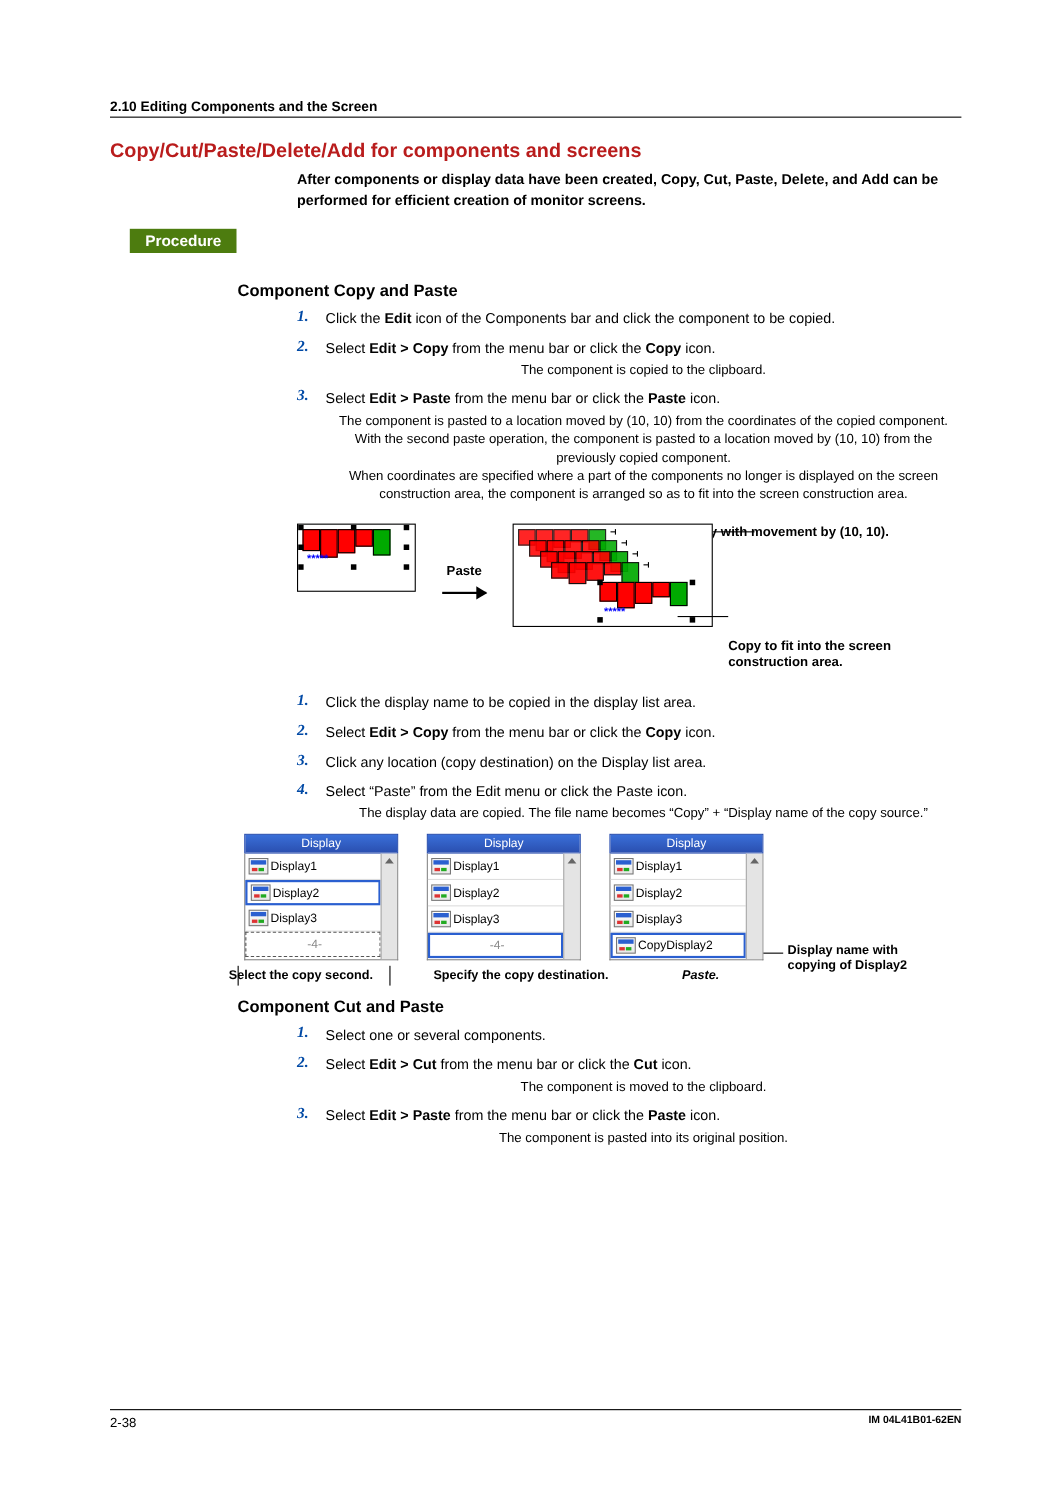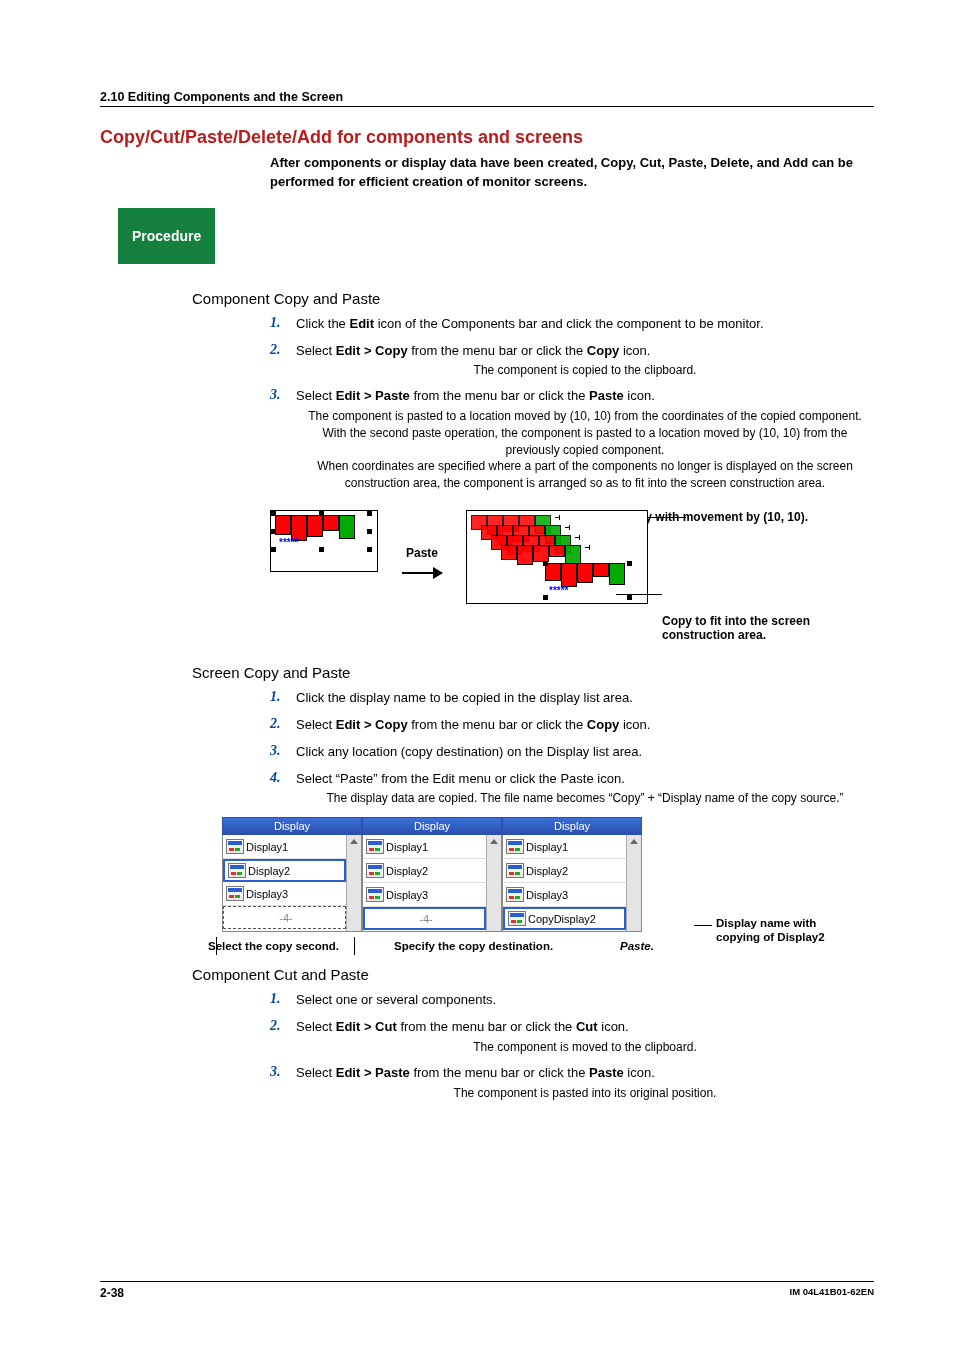--- a/index.html
+++ b/index.html
@@ -30,32 +30,32 @@
     font-weight: bold;
     margin-bottom: 6px;
   }
   .intro-text {
     margin-left: 170px;
     line-height: 1.45;
     margin-bottom: 10px;
     font-weight: bold;
   }
   .procedure-badge {
-    background: #15803d;
+    background: #4d7c0f;
     color: #fff;
     font-weight: bold;
     font-size: 14px;
-    padding: 20px 14px;
+    padding: 3px 14px;
     display: inline-block;
     margin: 6px 0 12px 18px;
   }
   .sub-title {
-    font-weight: normal;
+    font-weight: bold;
     font-size: 15px;
-    margin-left: 92px;
+    margin-left: 116px;
     margin-top: 14px;
     margin-bottom: 8px;
   }
   .step {
     display: flex;
     margin-left: 170px;
     margin-bottom: 8px;
   }
   .step-num {
     color: #0049a5;
@@ -141,20 +141,21 @@
     font-weight: bold;
     font-size: 12px;
     position: absolute;
   }
   .callout-line {
     position: absolute;
     background: #000;
   }
   .panel-group {
     display: flex;
+    gap: 26px;
     margin-left: 122px;
     margin-top: 10px;
   }
   .dlist {
     width: 140px;
   }
   .dlist-head {
     background: linear-gradient(#3a6fd8, #2a4fb0);
     color: #fff;
     font-size: 11px;
@@ -246,42 +247,42 @@
     position: absolute;
     bottom: 50px;
     left: 100px;
     right: 80px;
     border-top: 1px solid #000;
     padding-top: 4px;
     display: flex;
     justify-content: space-between;
     font-size: 12px;
   }
-  .footer .pnum { font-weight: bold; }
+  .footer .pnum { font-weight: normal; }
   .footer .docid { font-size: 9.5px; font-weight: bold; }
   .tick { position:absolute; background:#000; }
 </style>
 </head>
 <body>
 
 <div class="page">
   <div class="header-line">2.10  Editing Components and the Screen</div>
 
   <div class="main-title">Copy/Cut/Paste/Delete/Add for components and screens</div>
   <div class="intro-text">After components or display data have been created, Copy, Cut, Paste, Delete, and Add can be performed for efficient creation of monitor screens.</div>
 
   <div class="procedure-badge">Procedure</div>
 
   
   <div class="sub-title">Component Copy and Paste</div>
 
   <div class="step">
     <div class="step-num">1.</div>
     <div class="step-body">
-      <span>Click the </span><span class="bold">Edit</span><span> icon of the Components bar and click the component to be monitor.</span>
+      <span>Click the </span><span class="bold">Edit</span><span> icon of the Components bar and click the component to be copied.</span>
     </div>
   </div>
 
   <div class="step">
     <div class="step-num">2.</div>
     <div class="step-body">
       <span>Select </span><span class="bold">Edit &gt; Copy</span><span> from the menu bar or click the </span><span class="bold">Copy</span><span> icon.</span>
       <div class="sub">The component is copied to the clipboard.</div>
     </div>
   </div>
@@ -383,21 +384,20 @@
         <div class="callout-line" style="left:150px; top:84px; width:46px; height:1px;"></div>
       </div>
     </div>
 
     <div class="callout" style="left:392px; top:104px; line-height:1.2;">
       <span>Copy to fit into the screen</span><br><span>construction area.</span>
     </div>
   </div>
 
   
-  <div class="sub-title">Screen Copy and Paste</div>
 
   <div class="step">
     <div class="step-num">1.</div>
     <div class="step-body"><span>Click the display name to be copied in the display list area.</span></div>
   </div>
   <div class="step">
     <div class="step-num">2.</div>
     <div class="step-body">
       <span>Select </span><span class="bold">Edit &gt; Copy</span><span> from the menu bar or click the </span><span class="bold">Copy</span><span> icon.</span>
     </div>

